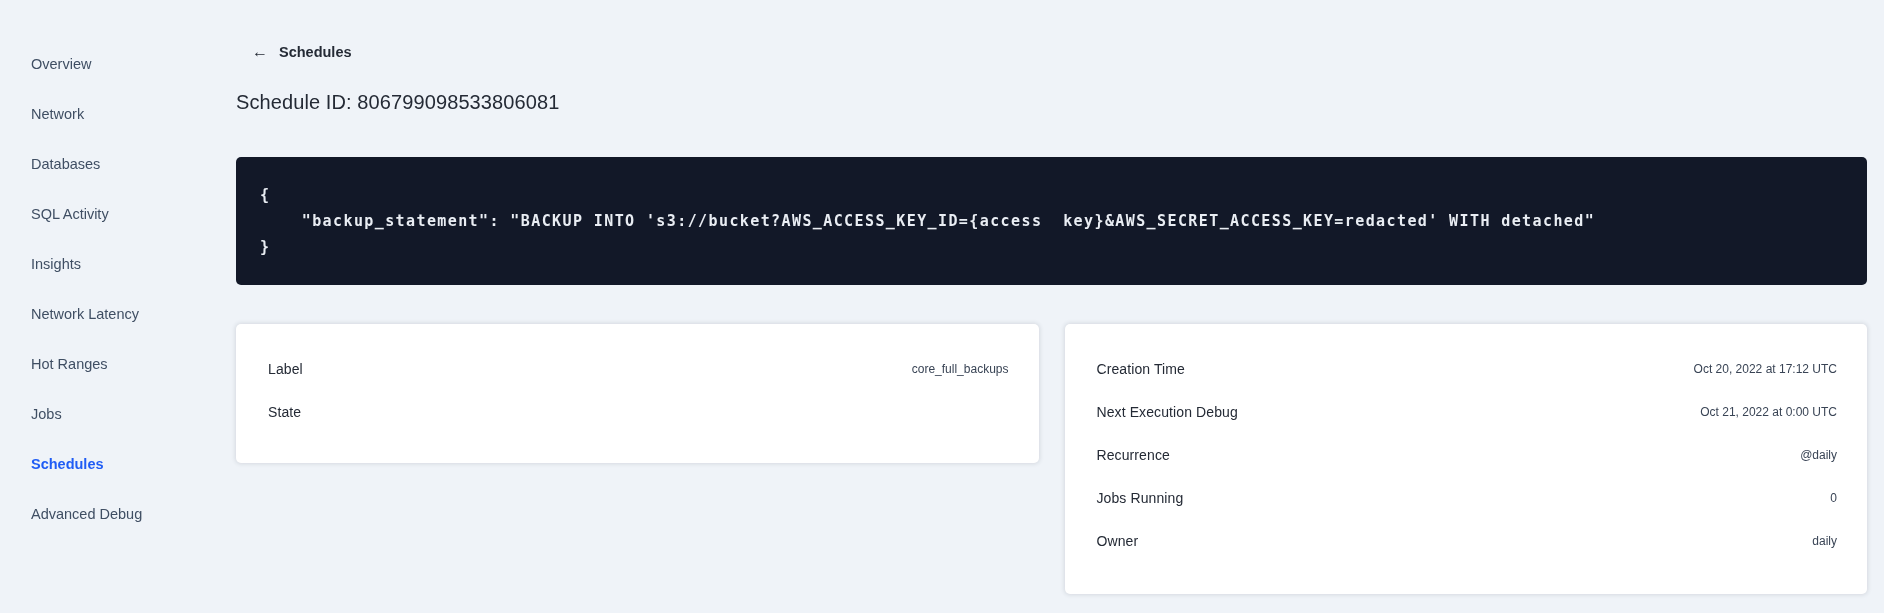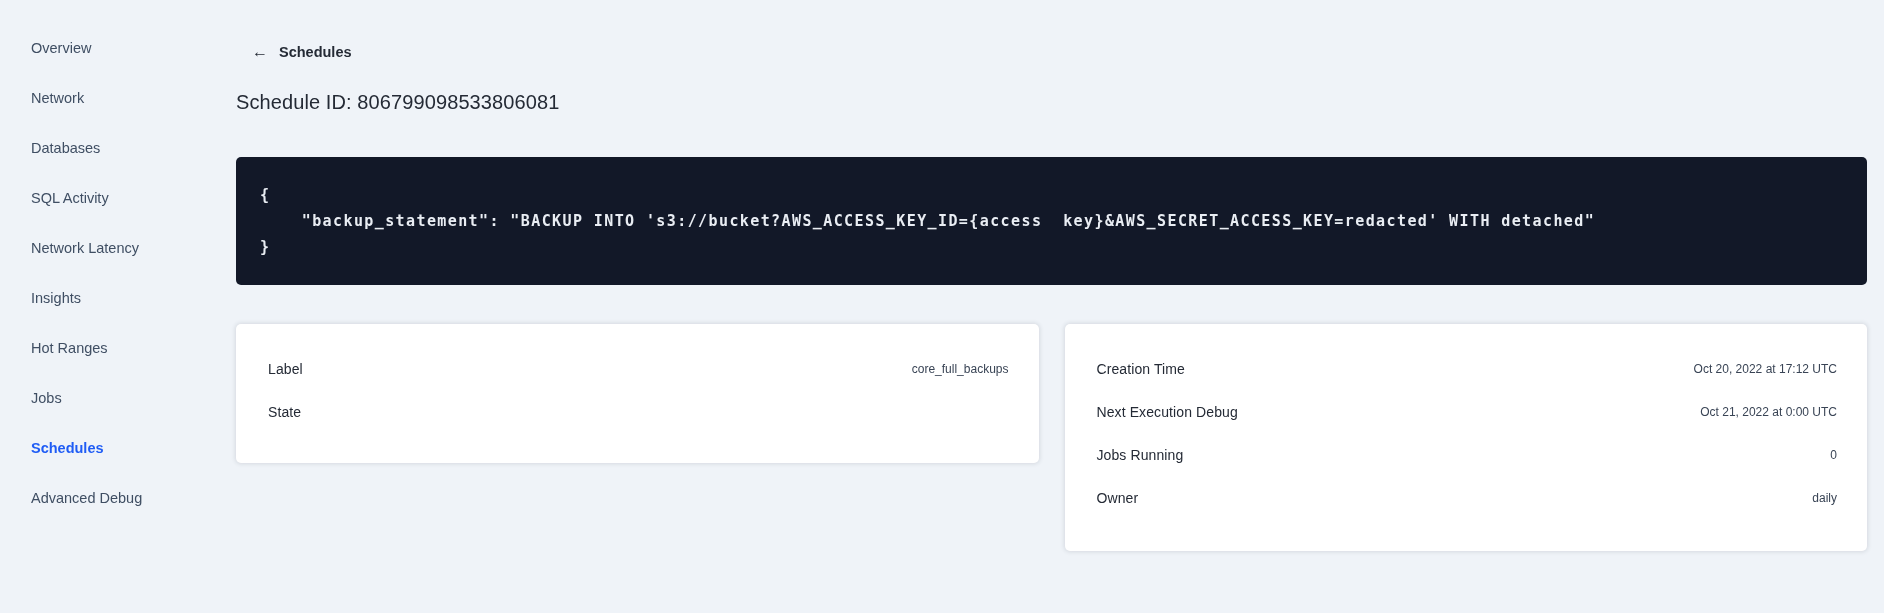--- a/index.html
+++ b/index.html
@@ -10,21 +10,21 @@
     color: #394455;
     overflow: hidden;
     position: relative;
   }
 
   
   .sidebar {
     position: absolute;
     left: 0; top: 0; bottom: 0;
     width: 210px;
-    padding-top: 23px;
+    padding-top: 39px;
   }
   .nav-item {
     height: 50px;
     display: flex;
     align-items: center;
     padding-left: 31px;
     font-size: 14.5px;
     color: #3f4e63;
     cursor: pointer;
     white-space: nowrap;
@@ -112,22 +112,22 @@
   }
 </style>
 </head>
 <body>
 
 <nav class="sidebar">
   <div class="nav-item">Overview</div>
   <div class="nav-item">Network</div>
   <div class="nav-item">Databases</div>
   <div class="nav-item">SQL Activity</div>
+  <div class="nav-item">Insights</div>
   <div class="nav-item">Network Latency</div>
-  <div class="nav-item">Insights</div>
   <div class="nav-item">Hot Ranges</div>
   <div class="nav-item">Jobs</div>
   <div class="nav-item active">Schedules</div>
   <div class="nav-item">Advanced Debug</div>
 </nav>
 
 <main class="main">
 
   <div class="back-link">
     <span class="arrow">←</span>
@@ -158,20 +158,24 @@
     <section class="card right-card">
       <div class="detail-row">
         <span class="detail-label">Creation Time</span>
         <span class="detail-value">Oct 20, 2022 at 17:12 UTC</span>
       </div>
       <div class="detail-row">
         <span class="detail-label">Next Execution Debug</span>
         <span class="detail-value">Oct 21, 2022 at 0:00 UTC</span>
       </div>
       <div class="detail-row">
+        <span class="detail-label">Recurrence</span>
+        <span class="detail-value">@daily</span>
+      </div>
+      <div class="detail-row">
         <span class="detail-label">Jobs Running</span>
         <span class="detail-value">0</span>
       </div>
       <div class="detail-row">
         <span class="detail-label">Owner</span>
         <span class="detail-value">daily</span>
       </div>
     </section>
 
   </div>

